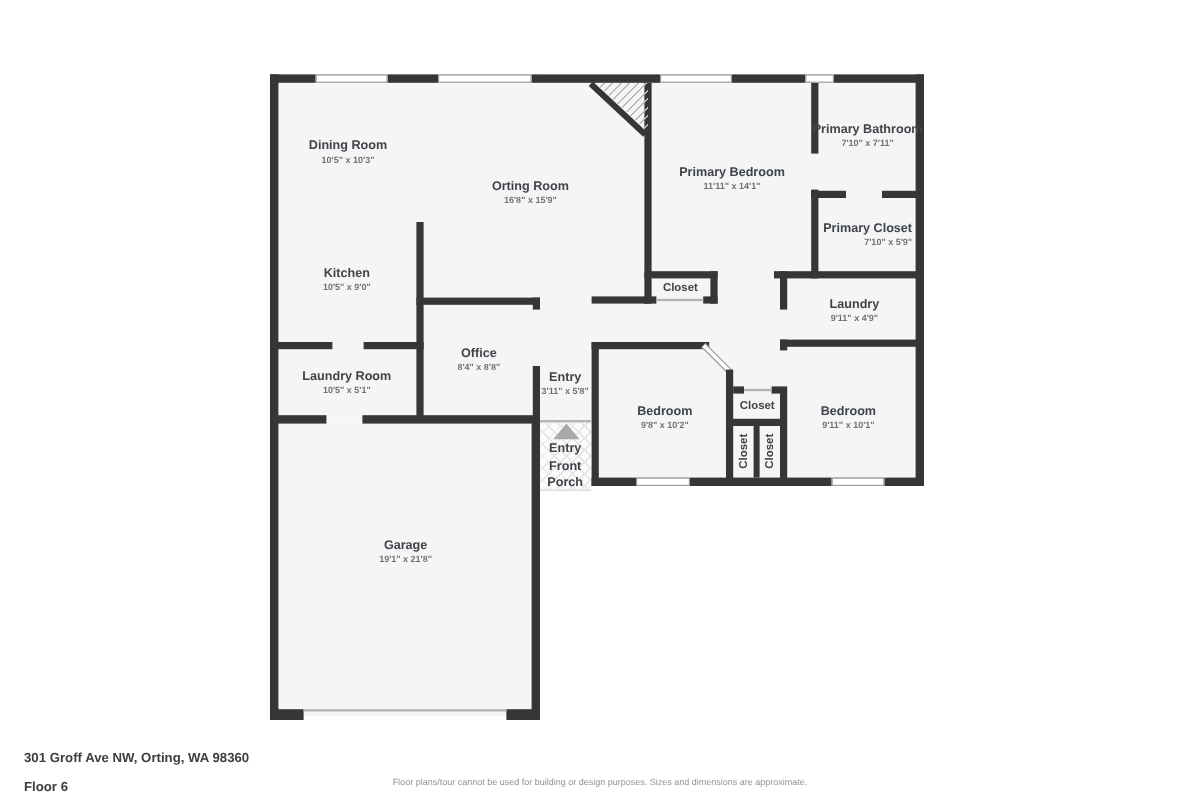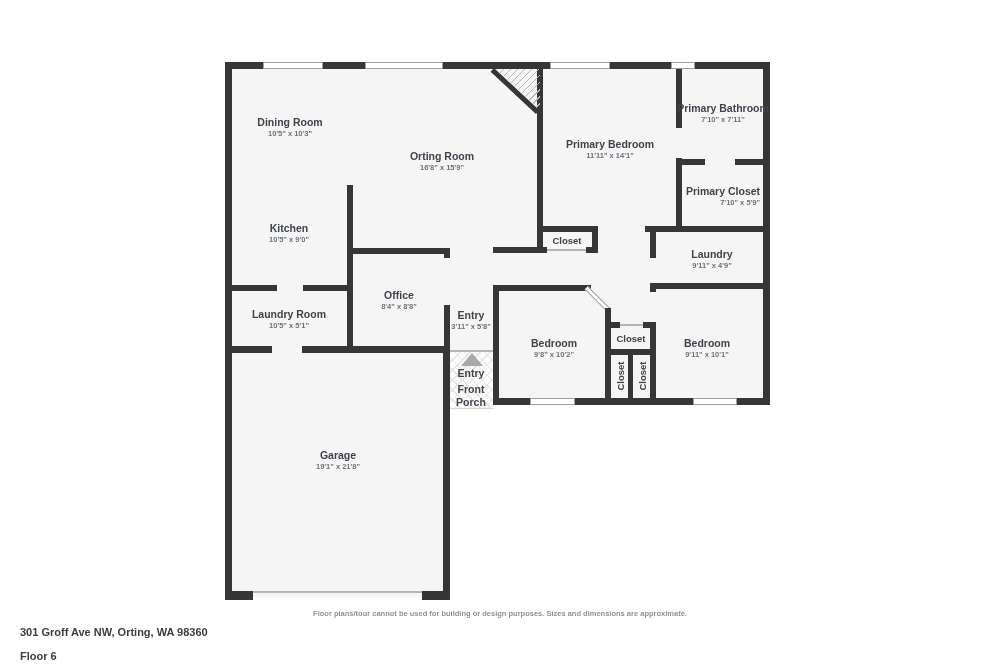--- a/index.html
+++ b/index.html
@@ -25,22 +25,22 @@
   .fireplace-hatch{position:absolute;left:496px;top:69px;width:44px;height:41px;
          clip-path:polygon(0 0,100% 0,100% 100%);
          background:repeating-linear-gradient(135deg,#b9b9b9 0 1px,transparent 1px 5px);}
   .fireplace-edge{position:absolute;left:494px;top:68px;width:62px;height:5px;background:#363636;
          transform-origin:0 0;transform:rotate(43deg);}
   .chamfer{position:absolute;left:588px;top:286px;width:33px;height:5px;background:#ffffff;
          border-top:1.5px solid #9a9a9a;border-bottom:1.5px solid #9a9a9a;box-sizing:border-box;
          transform-origin:0 0;transform:rotate(45deg);}
   .addr{position:absolute;left:20px;top:626px;font-size:11px;font-weight:600;color:#3d3d3d;}
   .floorlbl{position:absolute;left:20px;top:650px;font-size:11px;font-weight:600;color:#3d3d3d;}
-  .disclaimer{position:absolute;left:500px;top:609px;transform:translateX(-50%);
-         font-size:7.5px;font-weight:700;color:#8f9296;white-space:nowrap;}
+  .disclaimer{position:absolute;left:500px;top:647px;transform:translateX(-50%);
+         font-size:7.5px;font-weight:400;color:#8f9296;white-space:nowrap;}
 </style>
 </head>
 <body>
 
 <div id="canvas">
 
   <div class="fill" style="left:225px;top:62px;width:545px;height:172px;"></div>
   <div class="fill" style="left:225px;top:62px;width:225px;height:290px;"></div>
   <div class="fill" style="left:225px;top:352px;width:225px;height:245px;"></div>
   <div class="fill" style="left:443px;top:229px;width:327px;height:176px;"></div>

